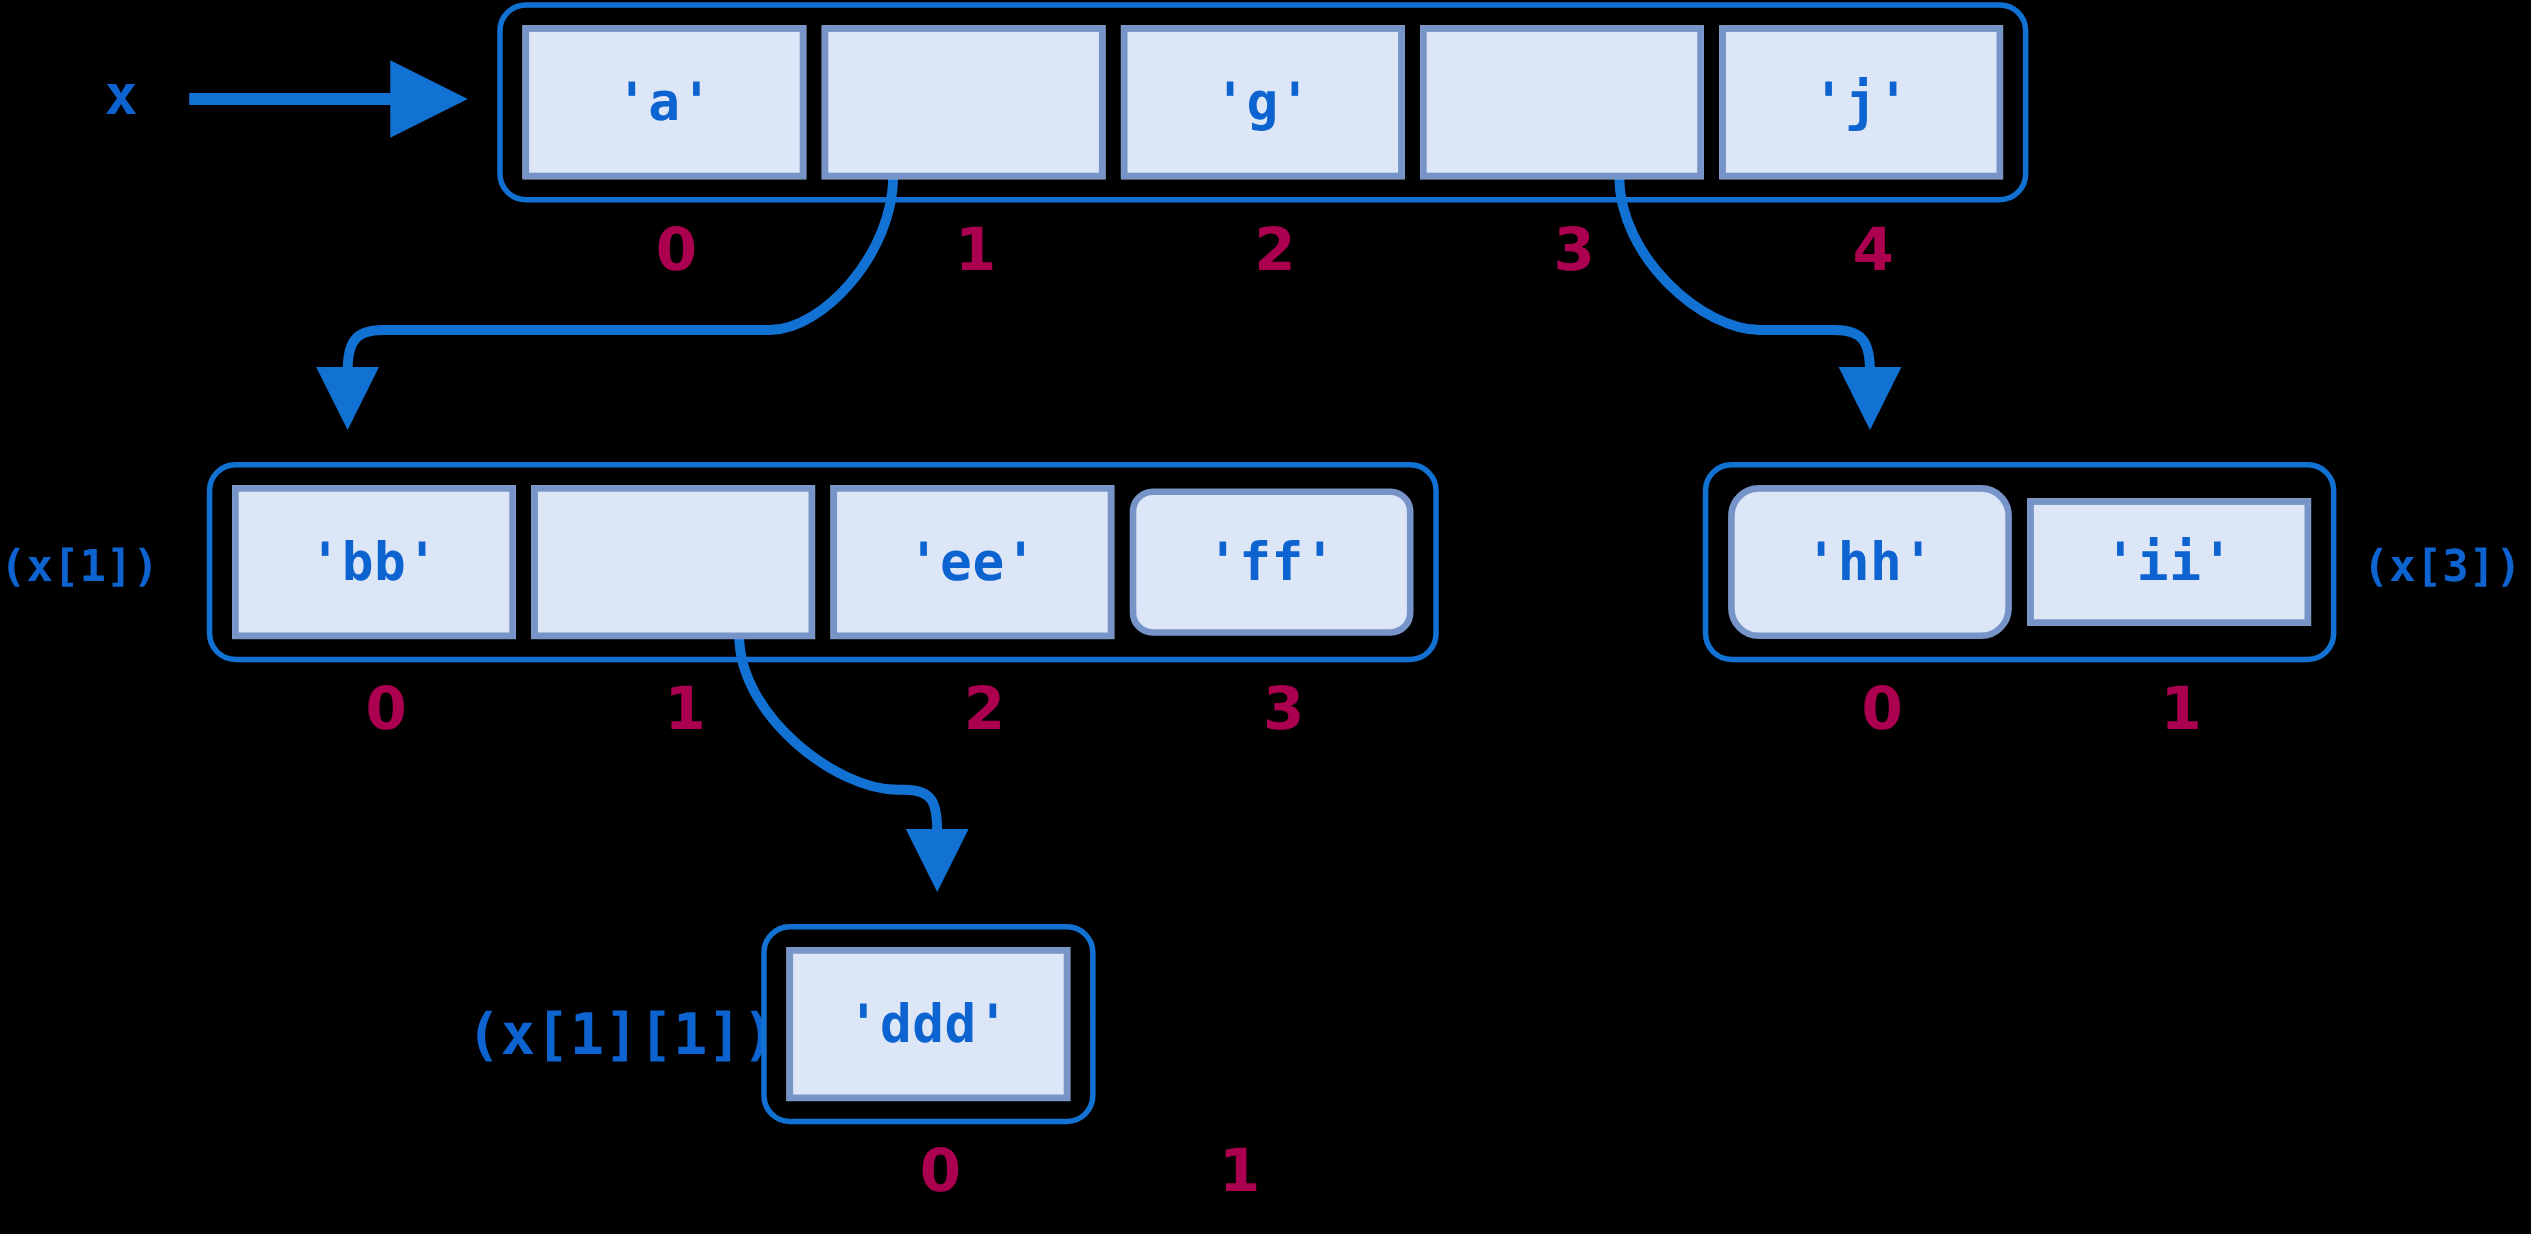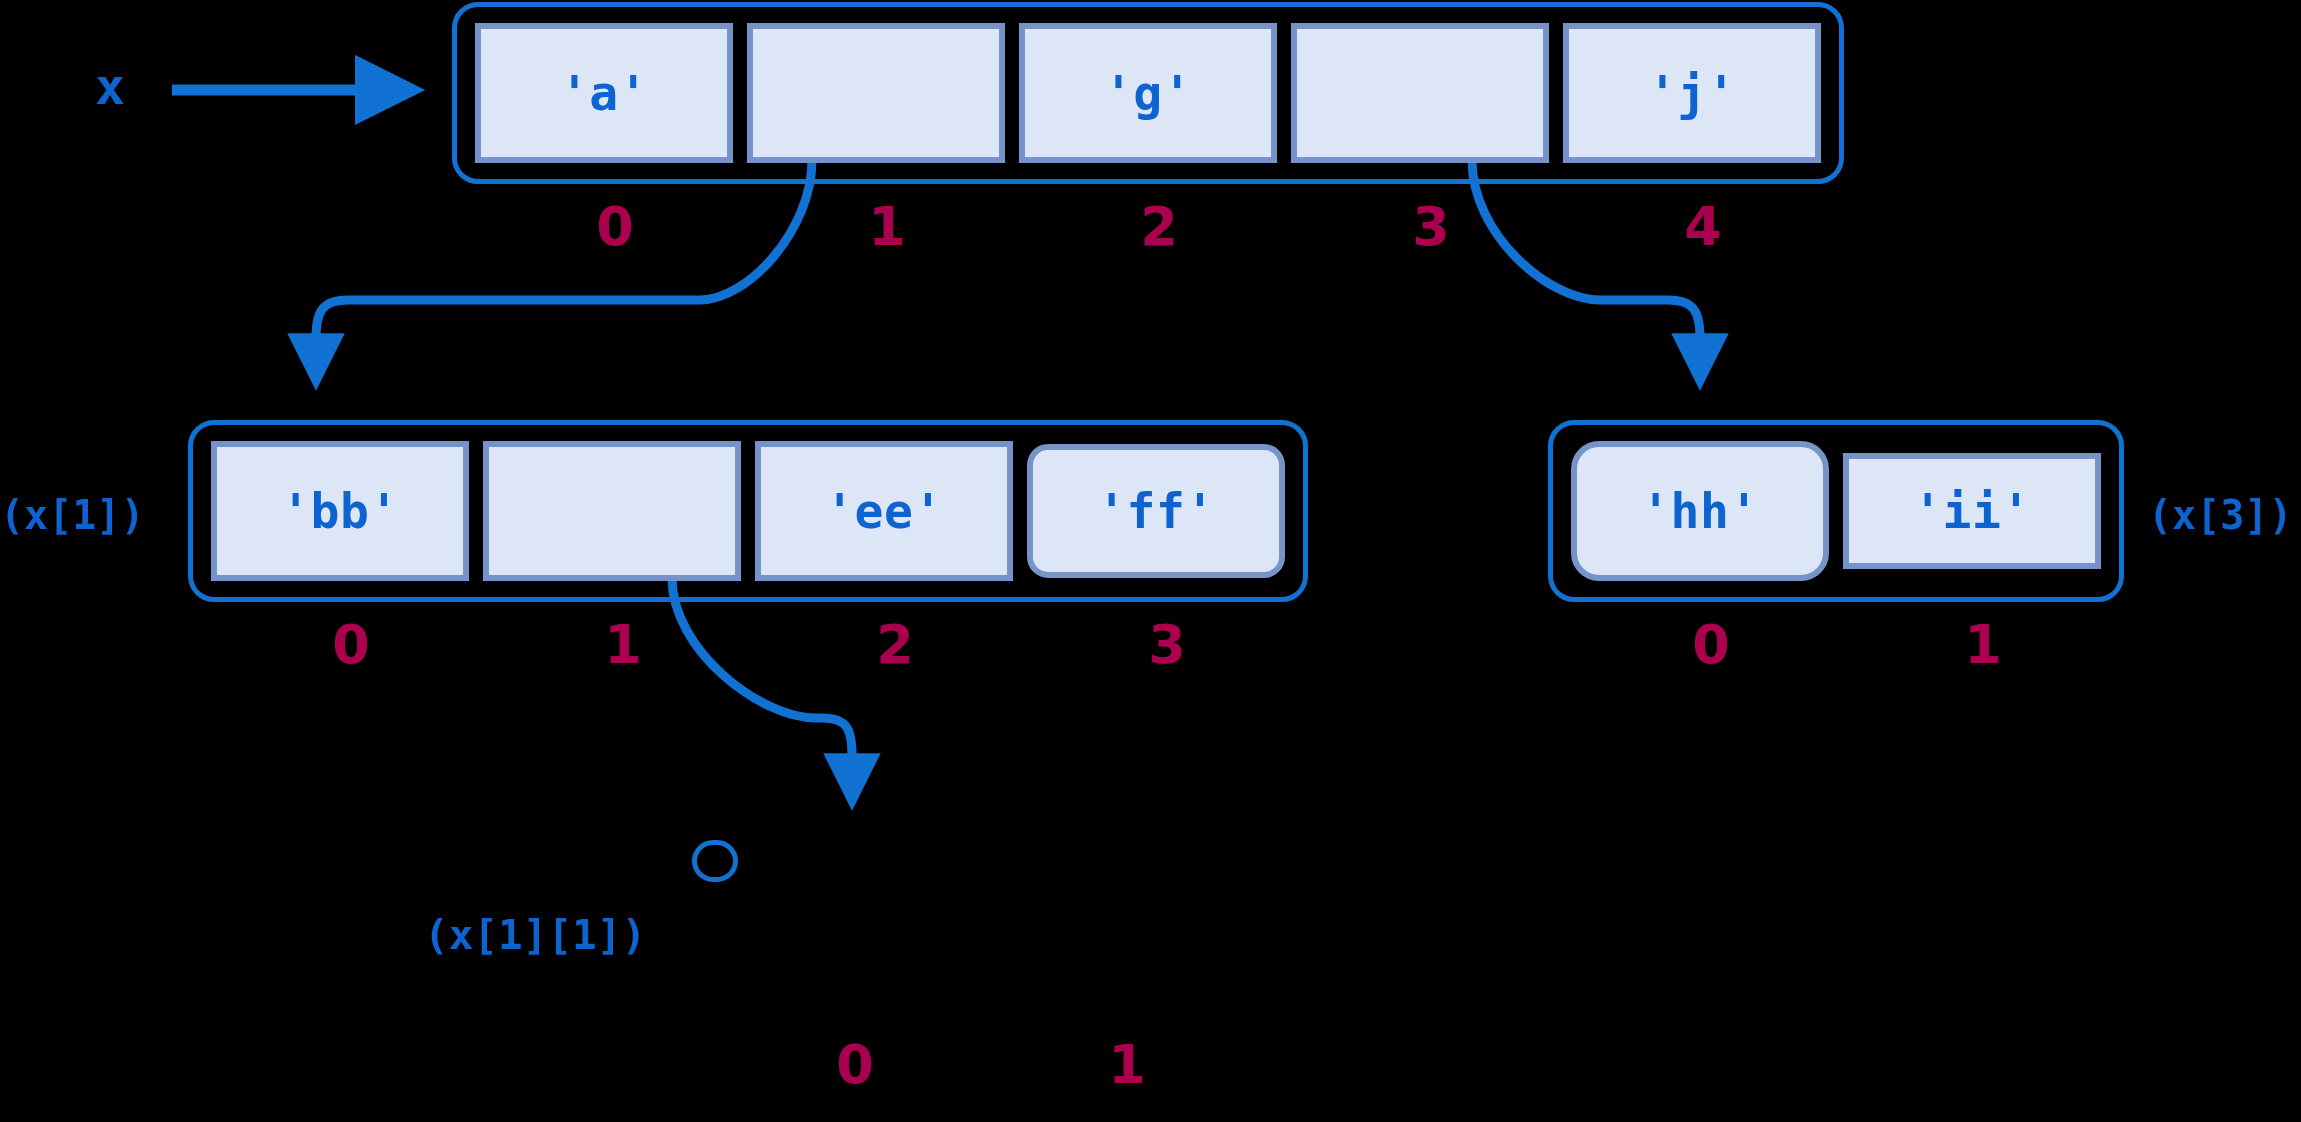--- a/index.html
+++ b/index.html
@@ -85,21 +85,21 @@
 
   #list-x3     { left: 1548px; top: 420px; }
   #idx-x3      { left: 1582px; top: 618px; font-size: 54px; }
 
   #list-x11    { left: 692px;  top: 840px; }
   #idx-x11     { left: 726px;  top: 1038px; font-size: 54px; }
 
   #label-x     { left: 95px;   top: 62px;  font-size: 50px; }
   #label-x1    { left: 0px;    top: 495px; font-size: 40px; }
   #label-x3    { left: 2148px; top: 495px; font-size: 40px; }
-  #label-x11   { left: 424px;  top: 915px; font-size: 41px; text-align: center; }
+  #label-x11   { left: 424px;  top: 915px; font-size: 52px; text-align: center; }
 </style>
 </head>
 <body>
 
 <div id="stage">
 
   <svg class="connectors" viewBox="0 0 2301 1122">
     <defs>
       <marker id="ah" markerWidth="10" markerHeight="10" refX="5.2" refY="3.2" orient="auto" markerUnits="strokeWidth">
         <path d="M0,0 L6.4,3.2 L0,6.4 z" fill="#1272d4"></path>
@@ -168,20 +168,21 @@
   </div>
 
   <div class="indices" id="idx-x3">
     <div class="idx" style="width:258px;">0</div>
     <div class="idx" style="width:258px;">1</div>
   </div>
 
   <div class="side-label" id="label-x11">(x[1][1])</div>
 
   <div class="list" id="list-x11">
+    <div class="cell" style="width:258px;height:140px;font-size:48px;">'ddd'</div>
   </div>
 
   <div class="indices" id="idx-x11">
     <div class="idx" style="width:258px;">0</div>
     <div class="idx" style="width:258px;">1</div>
   </div>
 
 </div>
 
 </body></html>

